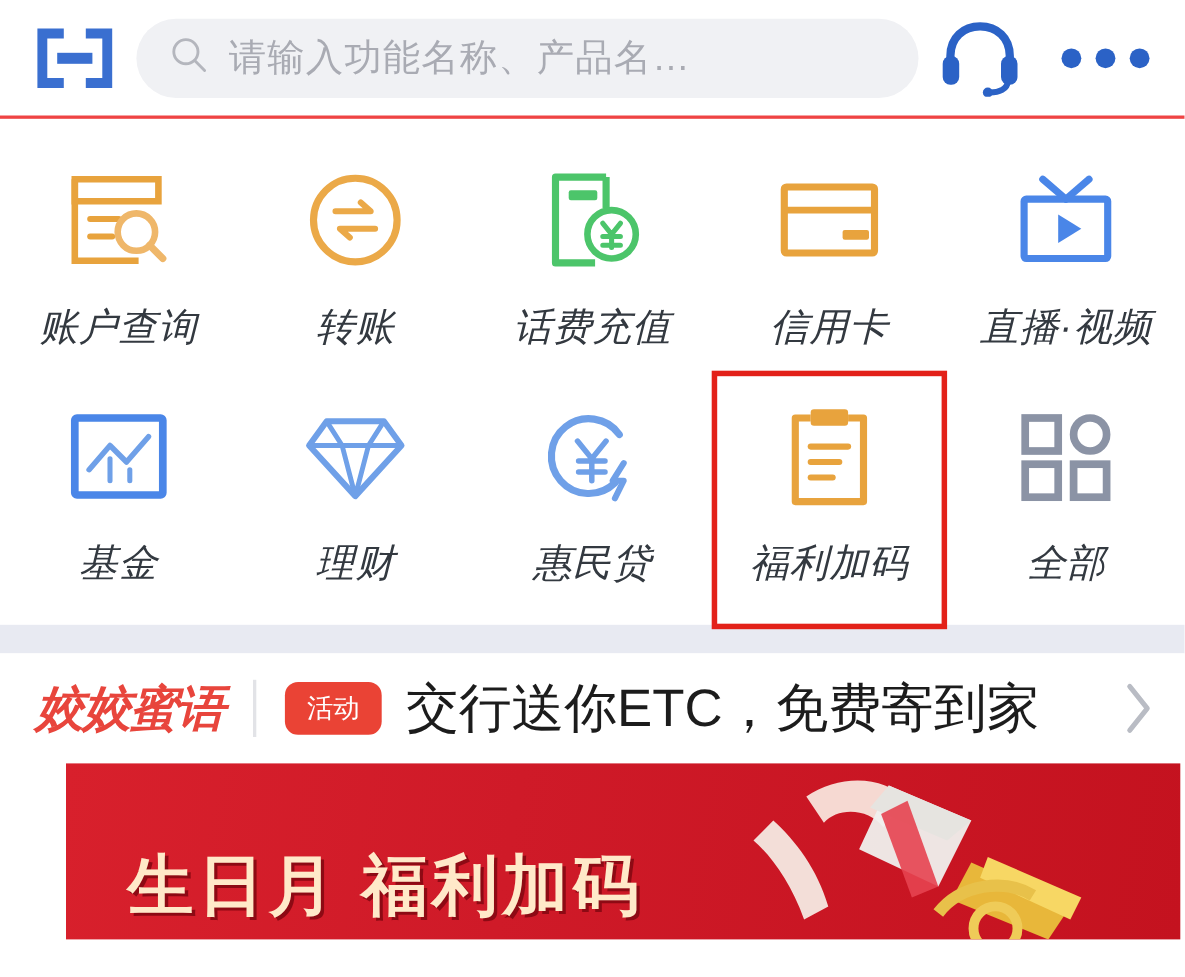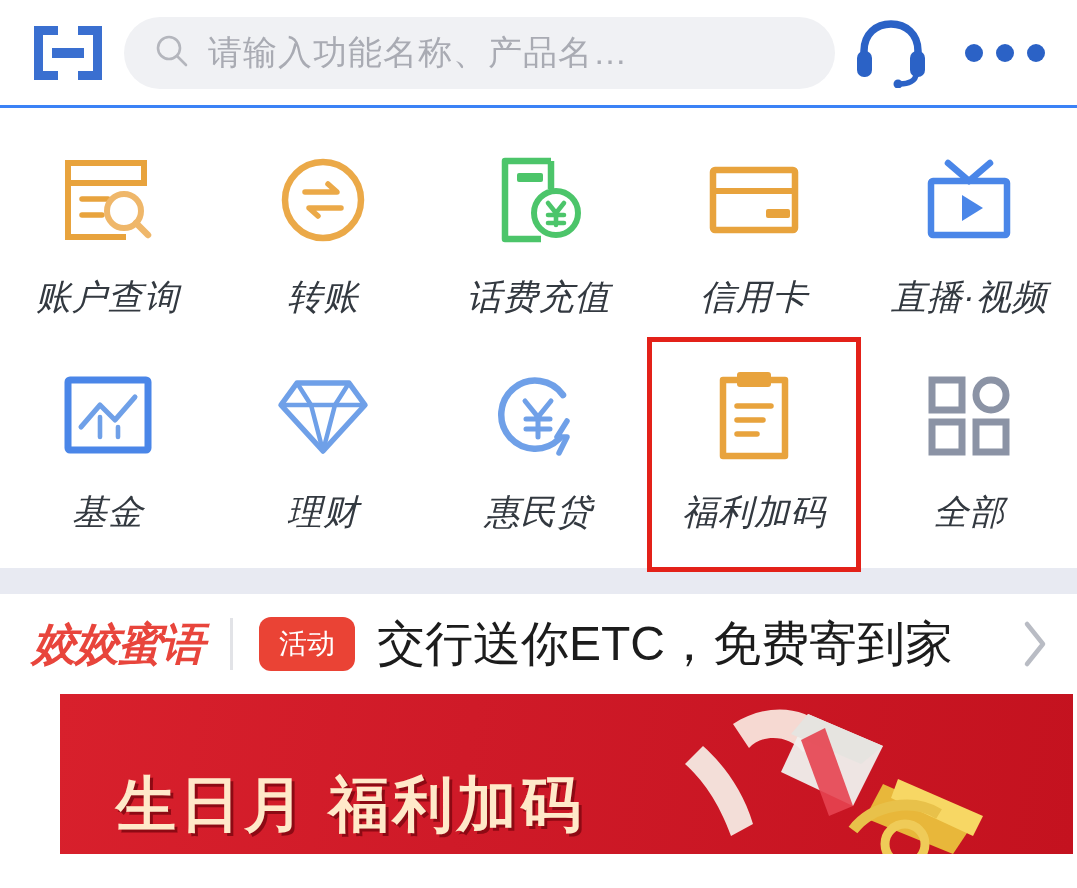--- a/index.html
+++ b/index.html
@@ -8,21 +8,21 @@
     font-family:"Liberation Sans","DejaVu Sans",sans-serif;
     background:#ffffff; overflow:hidden; position:relative;
   }
 
   
   .header {
     height:108px; width:100%;
     display:flex; align-items:center;
     padding:0 26px; gap:0;
     background:#fff;
-    border-bottom:3px solid #3b82f6;
+    border-bottom:3px solid #ef4444;
     position:relative;
   }
   .logo { width:84px; height:66px; flex:0 0 84px; display:flex; align-items:center; justify-content:center; }
   .search-bar {
     flex:1; height:72px; margin:0 18px 0 14px;
     background:#f0f1f4; border-radius:36px;
     display:flex; align-items:center; padding:0 30px; gap:18px;
   }
   .search-ph {
     color:#a9abb3; font-size:34px; letter-spacing:1px;
@@ -61,21 +61,21 @@
     padding:0 28px 0 32px;
   }
   .promo-brand {
     font-size:44px; font-weight:bold; font-style:italic;
     color:#e8453c; letter-spacing:-1px; white-space:nowrap;
     flex:0 0 auto; padding-right:26px;
   }
   .promo-div { width:3px; height:52px; background:#e2e3e7; flex:0 0 3px; }
   .promo-badge {
     margin-left:26px; flex:0 0 auto;
-    background:#ea4335; color:#fff; font-size:28px;
+    background:#ea4335; color:#fff; font-size:24px;
     padding:8px 20px; border-radius:12px; white-space:nowrap;
   }
   .promo-text {
     margin-left:22px; font-size:48px; color:#1c1c1c;
     white-space:nowrap; overflow:hidden; flex:1 1 auto;
   }
   .promo-chev { flex:0 0 auto; width:40px; display:flex; justify-content:flex-end; }
 
   
   .banner-wrap { padding:0 32px; background:#fff; }

